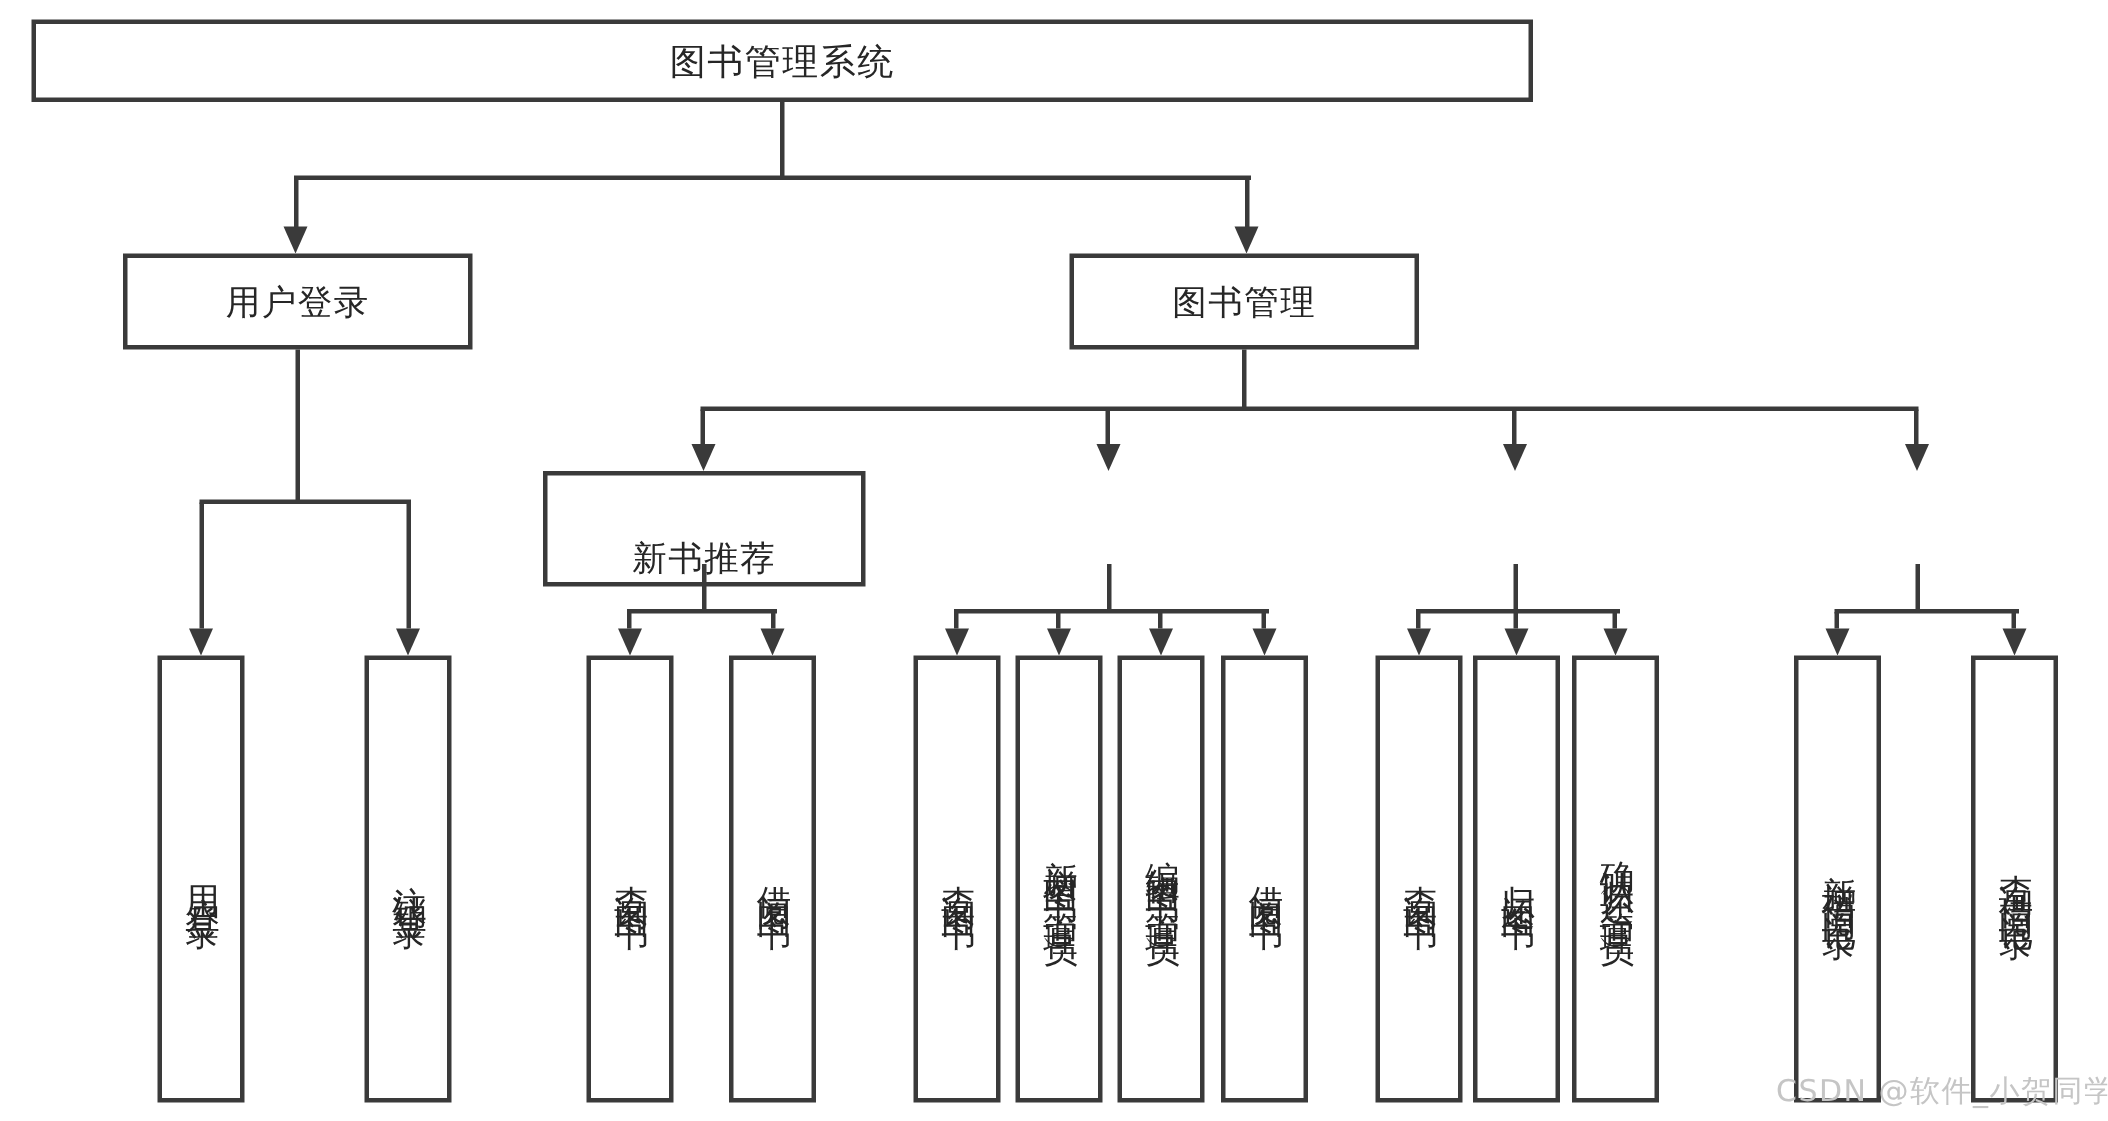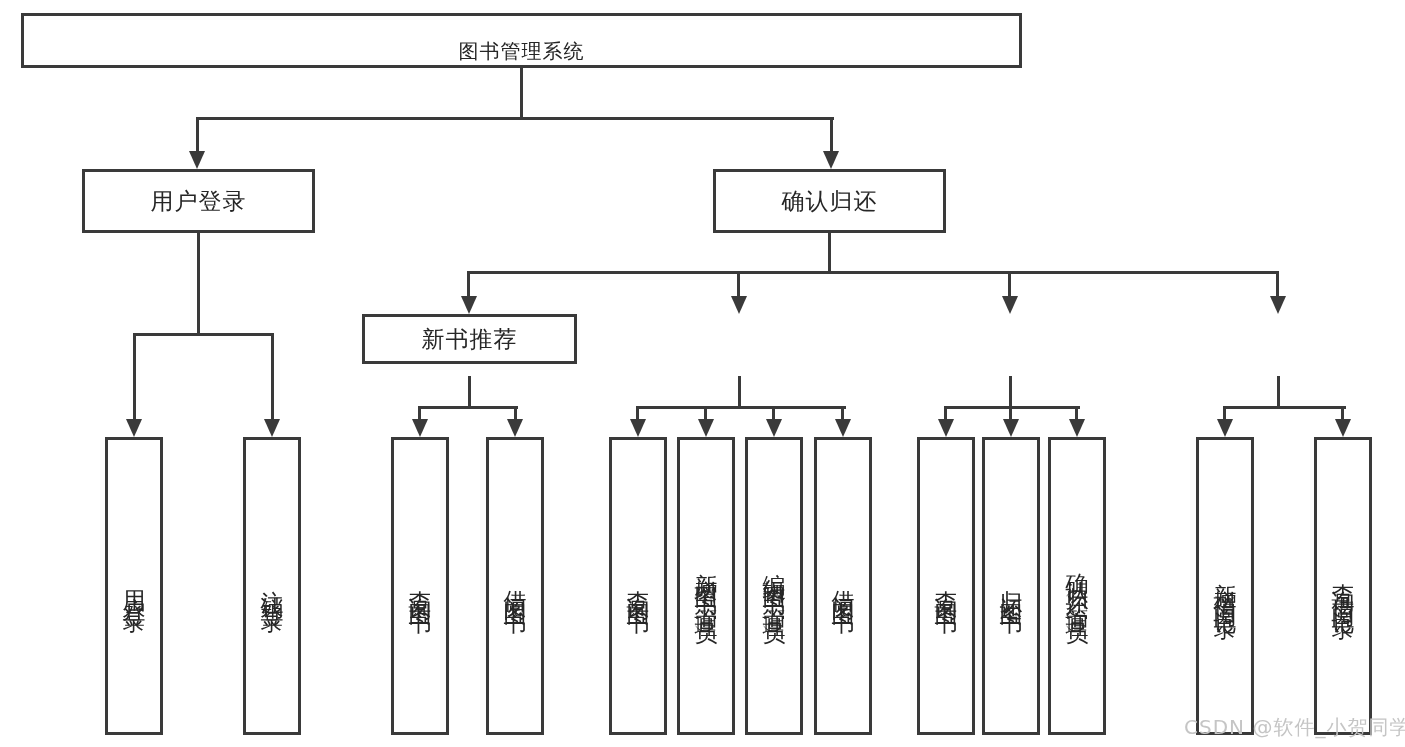--- a/index.html
+++ b/index.html
@@ -20,21 +20,21 @@
     position:absolute;
     box-sizing:border-box;
     background:var(--box-bg);
     border:3px solid var(--line);
     display:flex;align-items:center;justify-content:center;
     color:var(--text);
     font-size:23px;
     letter-spacing:1px;
     white-space:nowrap;
   }
-  .node.root{font-size:20px;align-items:flex-end;}
+  .node.root{font-size:24px;}
   .leaf{
     position:absolute;
     box-sizing:border-box;
     background:var(--box-bg);
     border:3px solid var(--line);
     display:flex;align-items:center;justify-content:center;
     color:var(--text);
   }
   .leaf .vtxt{
     writing-mode:vertical-rl;
@@ -74,42 +74,42 @@
   <div class="hl" style="left:196px;top:117px;width:638px;height:3px;"></div>
   <div class="vl" style="left:196px;top:119px;width:3px;height:33px;"></div>
   <div class="arrow" style="left:189px;top:151px;"></div>
   <div class="vl" style="left:830px;top:119px;width:3px;height:33px;"></div>
   <div class="arrow" style="left:823px;top:151px;"></div>
 
   <div class="node" style="left:82px;top:169px;width:233px;height:64px;">
     <span>用户登录</span>
   </div>
   <div class="node" style="left:713px;top:169px;width:233px;height:64px;">
-    <span>确认归还</span>
+    <span>图书管理</span>
   </div>
 
   <div class="vl" style="left:197px;top:233px;width:3px;height:102px;"></div>
   <div class="hl" style="left:133px;top:333px;width:141px;height:3px;"></div>
   <div class="vl" style="left:133px;top:335px;width:3px;height:84px;"></div>
   <div class="arrow" style="left:126px;top:419px;"></div>
   <div class="vl" style="left:271px;top:335px;width:3px;height:84px;"></div>
   <div class="arrow" style="left:264px;top:419px;"></div>
 
   <div class="vl" style="left:828px;top:233px;width:3px;height:40px;"></div>
   <div class="hl" style="left:467px;top:271px;width:812px;height:3px;"></div>
   <div class="vl" style="left:467px;top:273px;width:3px;height:23px;"></div>
   <div class="arrow" style="left:461px;top:296px;"></div>
   <div class="vl" style="left:737px;top:273px;width:3px;height:23px;"></div>
   <div class="arrow" style="left:731px;top:296px;"></div>
   <div class="vl" style="left:1008px;top:273px;width:3px;height:23px;"></div>
   <div class="arrow" style="left:1002px;top:296px;"></div>
   <div class="vl" style="left:1276px;top:273px;width:3px;height:23px;"></div>
   <div class="arrow" style="left:1270px;top:296px;"></div>
 
-  <div class="node" style="left:362px;top:314px;width:215px;height:50px;">
+  <div class="node" style="left:362px;top:314px;width:215px;height:77px;align-items:flex-end;">
     <span>新书推荐</span>
   </div>
 
   <div class="vl" style="left:468px;top:376px;width:3px;height:32px;"></div>
   <div class="hl" style="left:418px;top:406px;width:100px;height:3px;"></div>
   <div class="vl" style="left:418px;top:408px;width:3px;height:11px;"></div>
   <div class="arrow" style="left:412px;top:419px;"></div>
   <div class="vl" style="left:514px;top:408px;width:3px;height:11px;"></div>
   <div class="arrow" style="left:507px;top:419px;"></div>
 

